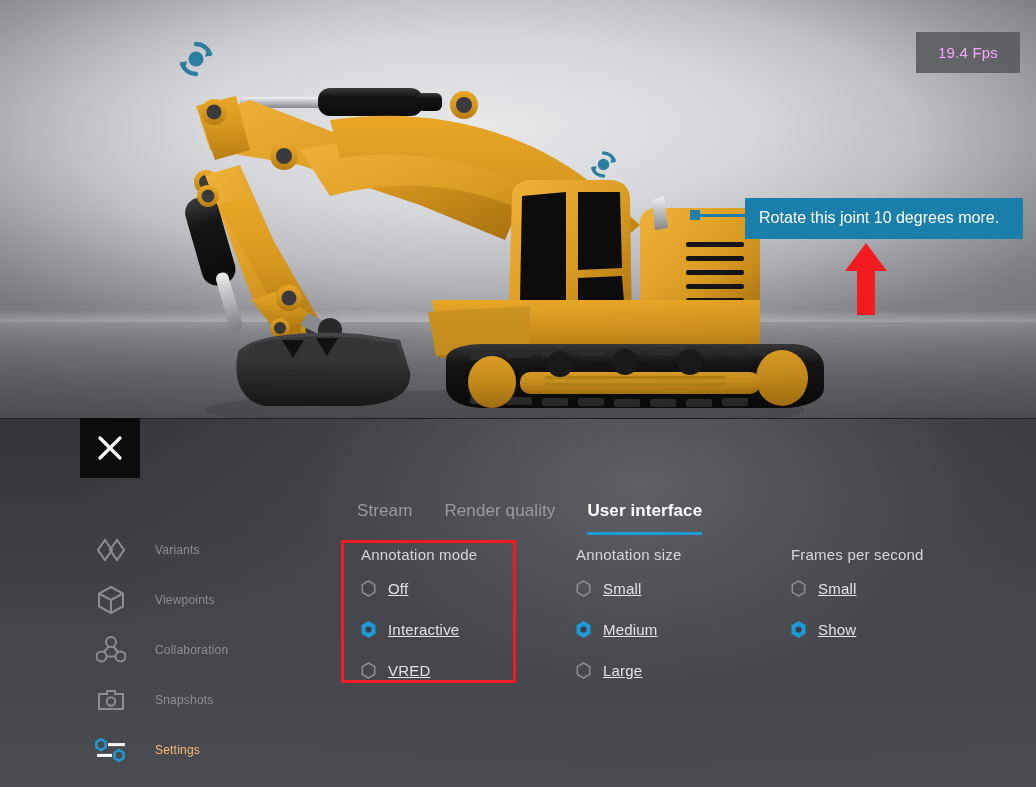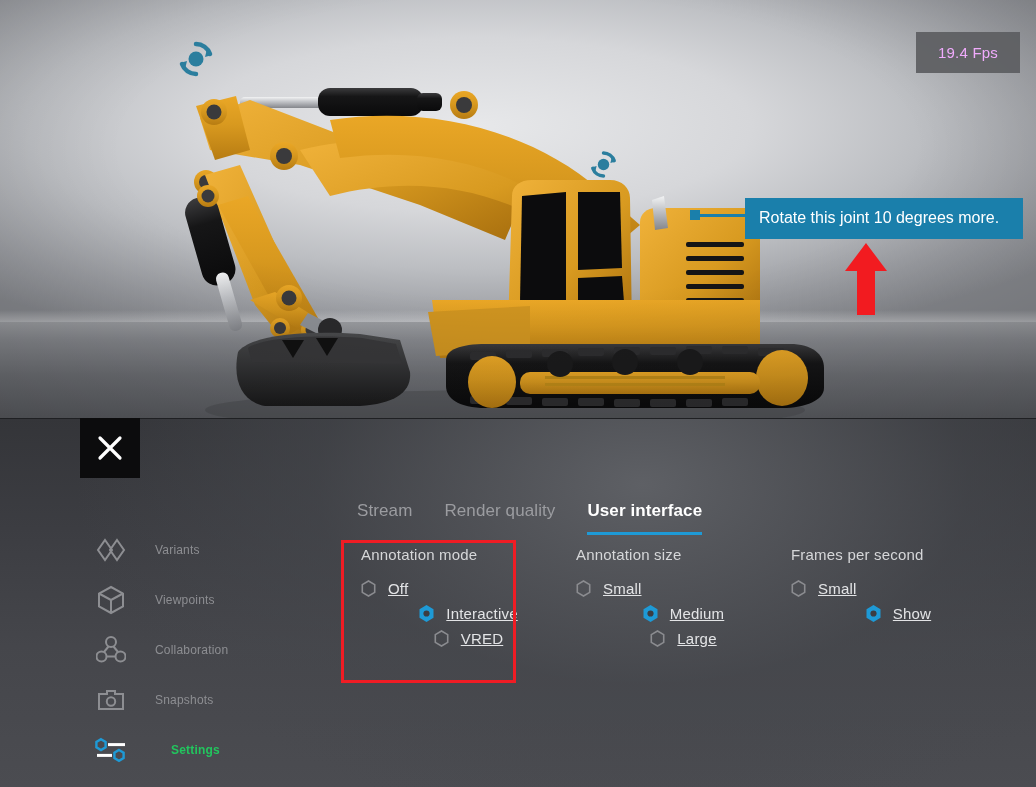--- a/index.html
+++ b/index.html
@@ -53,28 +53,28 @@
     letter-spacing:.1px;margin-top:33px; }
   .tab.active { color:#ffffff; font-weight:bold;text-align:center; }
   .tab.active::after { content:""; position:absolute; left:16px; right:16px; bottom:0;
     height:3px; background:#1e9ad6; }
 
   
   #sidebar { position:absolute; left:93px; top:533px; display:flex; flex-direction:column; gap:16px; }
   .side-item { display:flex; align-items:center; gap:26px; height:34px; cursor:pointer; }
   .side-ico { width:36px; height:30px; display:flex; align-items:center; justify-content:center; flex:0 0 36px; }
   .side-lbl { font-size:12px; color:#8d8e92; letter-spacing:.2px; }
-  .side-item.active .side-lbl { color:#22c55e; font-weight:bold;margin-left:16px; }
+  .side-item.active .side-lbl { color:#fdba74; font-weight:normal; }
 
   
   #groups { position:absolute; left:361px; top:546px; display:flex; }
   .group { width:215px; }
   .group-title { font-size:15px; color:#d6d7d9; margin-bottom:13px; letter-spacing:.2px; }
   .opt { display:flex; align-items:center; gap:12px; height:25px; margin-bottom:0; cursor:pointer; }
-  .opt + .opt { margin-top:0;justify-content:center; }
+  .opt + .opt { margin-top:16px; }
   .opt-lbl { font-size:15px; color:#e3e4e6; letter-spacing:.2px;text-decoration:underline; }
   .hexwrap { width:15px; height:17px; flex:0 0 15px; display:block; }
 
   
   #redbox { position:absolute; left:341px; top:540px; width:175px; height:143px;
     border:3px solid #f01c24; pointer-events:none; }
 </style>
 </head>
 <body>
 

